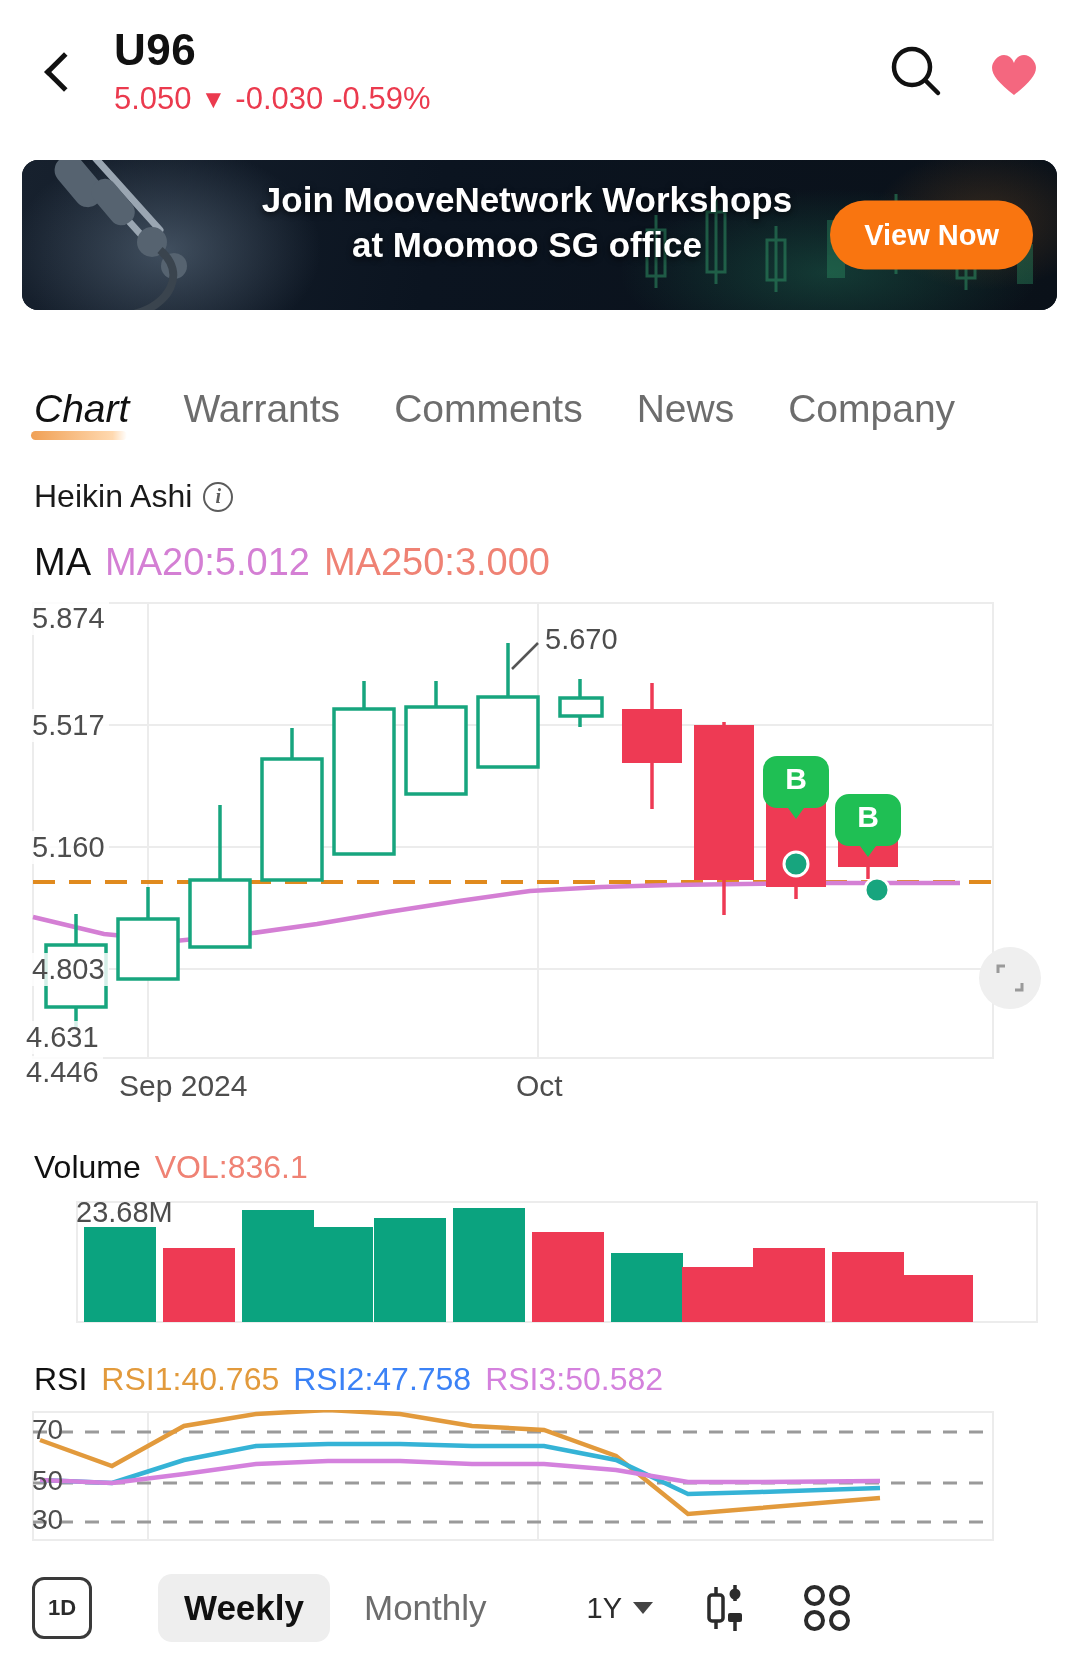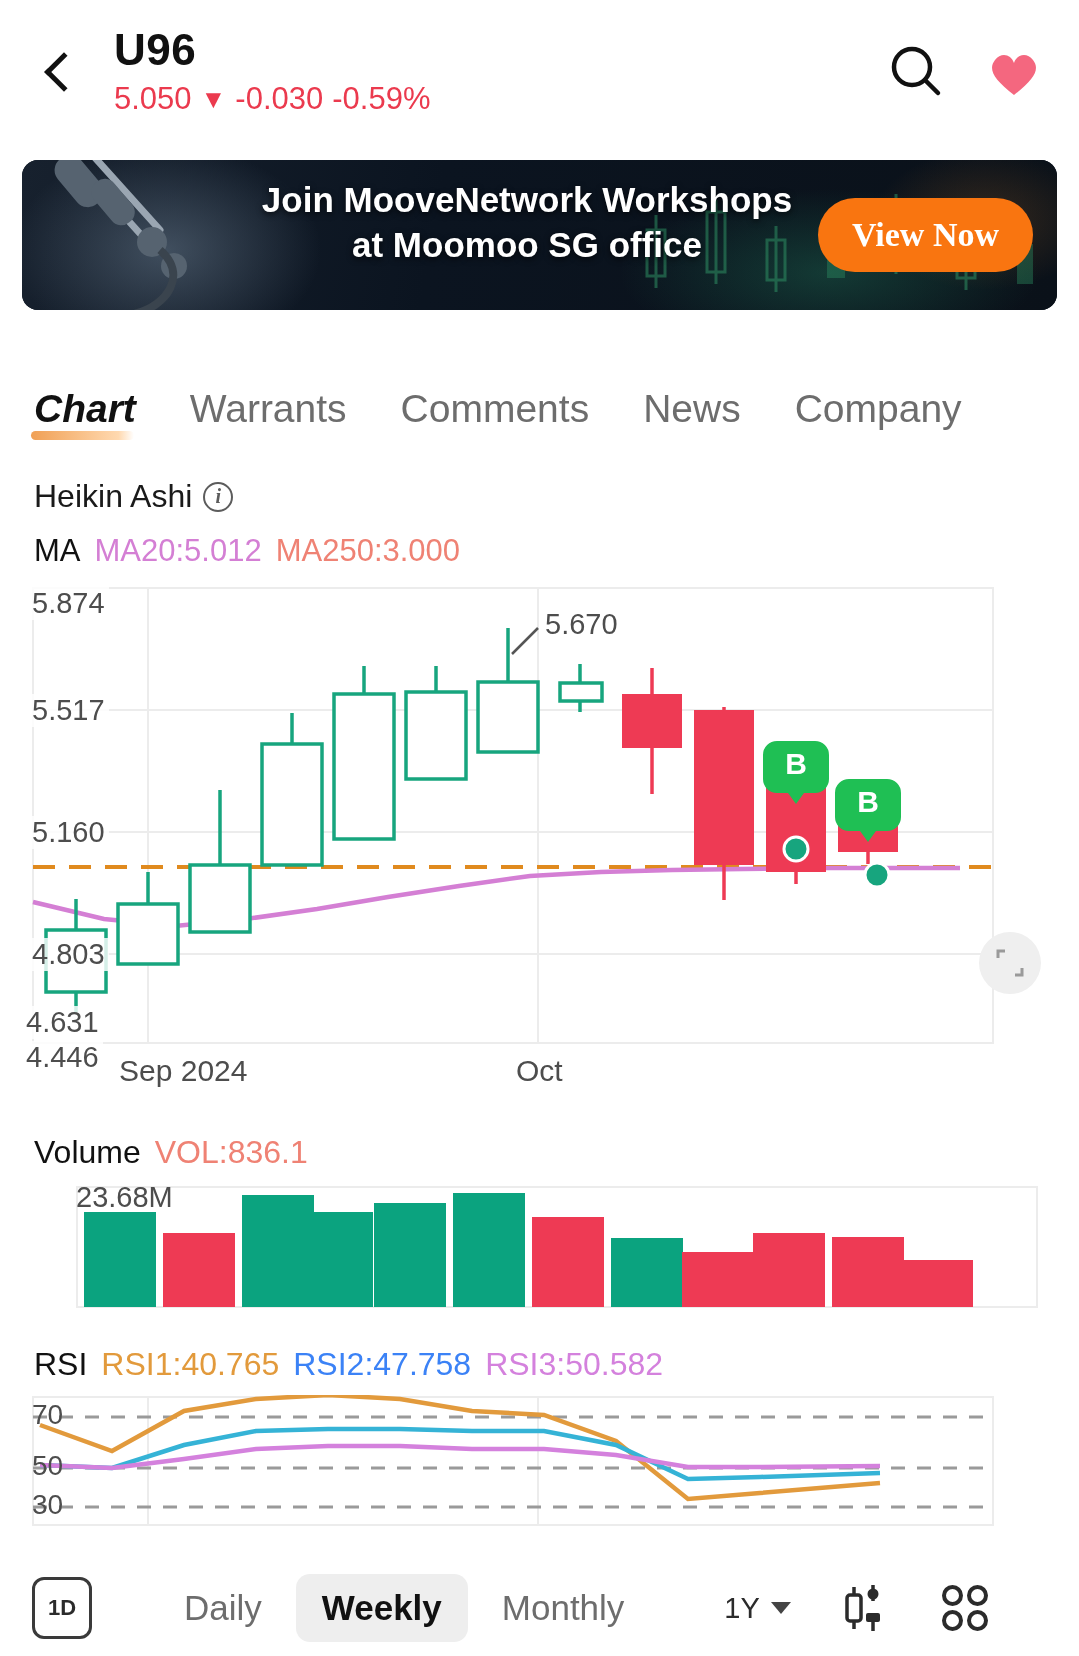--- a/index.html
+++ b/index.html
@@ -71,37 +71,37 @@
   .banner-text {
     position: absolute; left: 210px; top: 18px;
     color: #fff; font-size: 35px; font-weight: bold;
     line-height: 1.28; text-align: center; width: 590px;
     text-shadow: 0 2px 6px rgba(0,0,0,.7);
   }
   .banner-cta {
     position: absolute; right: 24px; top: 50%;
     transform: translateY(-50%);
     background: #f97510; color: #fff;
-    font-size: 34px; font-weight: bold;
+    font-size: 29px; font-weight: bold;
     padding: 18px 34px; border-radius: 40px;
     white-space: nowrap; border: none; cursor: pointer;
-    font-family: Liberation Serif, serif;
+    font-family: Liberation Sans, sans-serif;
   }
 
   
   .tabs {
     display: flex; align-items: flex-end;
     gap: 54px; padding: 0 34px;
     margin-top: 66px; height: 62px;
   }
   .tab {
     font-size: 39px; color: #6d6d6d; cursor: pointer;
     position: relative; padding-bottom: 7px; white-space: nowrap;
   }
-  .tab.active { color: #111; font-weight: bold; font-style: italic; }
+  .tab.active { color: #111; font-weight: normal; font-style: italic; }
   .tab.active::after {
     content: ""; position: absolute;
     left: -3px; right: 2px; bottom: -2px; height: 9px;
     border-radius: 5px;
     background: linear-gradient(90deg, #f0a055, #ffd9b0 85%, rgba(255,255,255,0));
   }
 
   
   .chart-wrap { padding: 0 0 0 0; margin-top: 40px; }
   .ha-label {
@@ -110,22 +110,22 @@
   }
   .info-icon {
     width: 30px; height: 30px; border-radius: 50%;
     border: 2.5px solid #5c5c5c; color: #5c5c5c;
     font-size: 20px; font-style: italic; font-weight: bold;
     display: flex; align-items: center; justify-content: center;
     cursor: pointer; font-family: "Liberation Serif", serif;
   }
   .ma-legend {
     display: flex; align-items: center; gap: 14px;
-    padding-left: 34px; margin-top: 18px;
-    font-size: 31px;
+    padding-left: 34px; margin-top: 26px;
+    font-size: 38px;
   }
   .ma-legend .lbl { color: #111; }
   .ma20 { color: #d47fd4; }
   .ma250 { color: #ef8274; }
 
   .price-chart {
     position: relative; width: 1079px; height: 470px;
     margin-top: 13px;
   }
   .price-chart svg, .vol-chart svg, .rsi-chart svg { display: block; }
@@ -464,21 +464,20 @@
     </svg>
     <div class="rsi-tick" style="top:4px">70</div>
     <div class="rsi-tick" style="top:55px">50</div>
     <div class="rsi-tick" style="top:94px">30</div>
   </div>
 </div>
 
 <div class="bottom-bar">
   <div class="badge-1d">1D</div>
   <div class="tf-group">
-    <div class="tf">Daily</div>
     <div class="tf active">Weekly</div>
     <div class="tf">Monthly</div>
   </div>
   <div class="range-select">
     <span>1Y</span>
     <span class="caret"></span>
   </div>
   <div class="icon-btn">
     <svg width="48" height="54" viewBox="0 0 48 54">
       <g stroke="#2b2b2b" stroke-width="3.5" fill="none">

